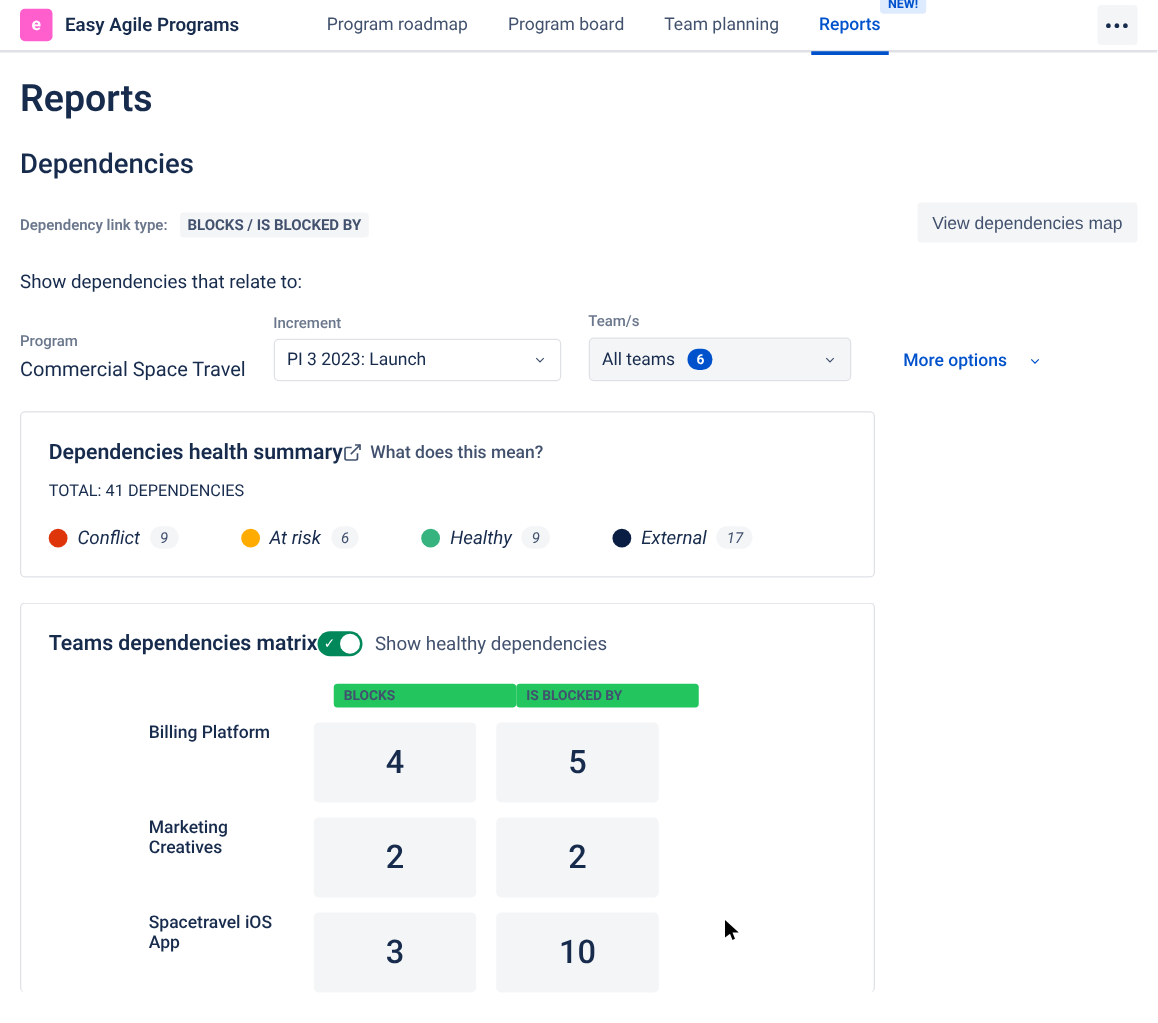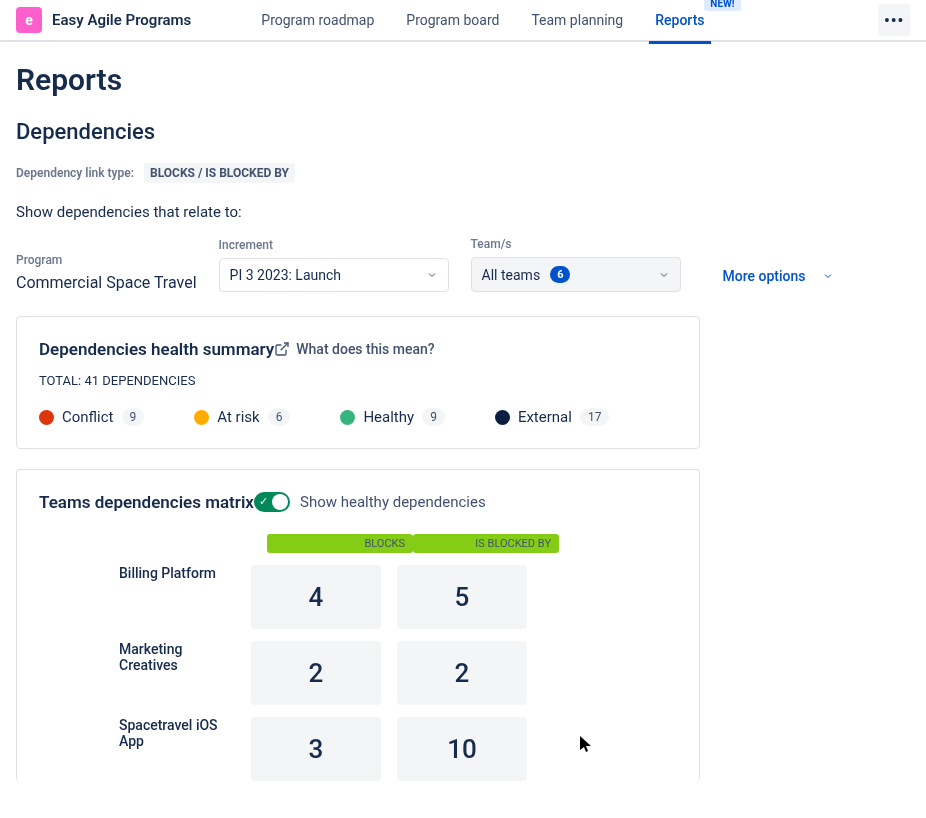--- a/index.html
+++ b/index.html
@@ -230,20 +230,21 @@
 }
 .status-row {
   display: flex;
   gap: 50px;
 }
 .status-item {
   display: flex;
   align-items: center;
   gap: 8px;
   font-size: 15px;
+  font-style: italic;
 }
 .dot {
   width: 15px;
   height: 15px;
   border-radius: 50%;
 }
 .dot.conflict { background: #de350b; }
 .dot.atrisk { background: #ffab00; }
 .dot.healthy { background: #36b37e; }
 .dot.external { background: #091e42; }
@@ -290,25 +291,25 @@
 }
 .matrix-header-row {
   display: flex;
   margin-top: 20px;
 }
 .matrix-label-col {
   width: 228px;
 }
 .matrix-col-header {
   width: 146px;
-  text-align: right;
+  text-align: left;
   font-size: 11px;
-  font-weight: 400;
-  color: #42526e;
-  background: #84cc16;
+  font-weight: 700;
+  color: #42526e;
+  background: #22c55e;
   padding: 3px 8px;
   border-radius: 3px;
   display: inline-block;
 }
 .matrix-col-header-wrap {
   width: 146px;
   text-align: center;
 }
 .matrix-row {
   display: flex;
@@ -366,20 +367,21 @@
 
 <div class="content">
   <h1 class="h1">Reports</h1>
   <h2 class="h2">Dependencies</h2>
 
   <div class="dep-type-row">
     <div>
       <span class="dep-type-label">Dependency link type:</span>
       <span class="dep-type-value">BLOCKS / IS BLOCKED BY</span>
     </div>
+    <button class="btn-secondary">View dependencies map</button>
   </div>
 
   <div class="show-label">Show dependencies that relate to:</div>
 
   <div class="filters-row">
     <div class="filter-group">
       <div class="filter-label">Program</div>
       <div class="filter-value-static">Commercial Space Travel</div>
     </div>
     <div class="filter-group">

